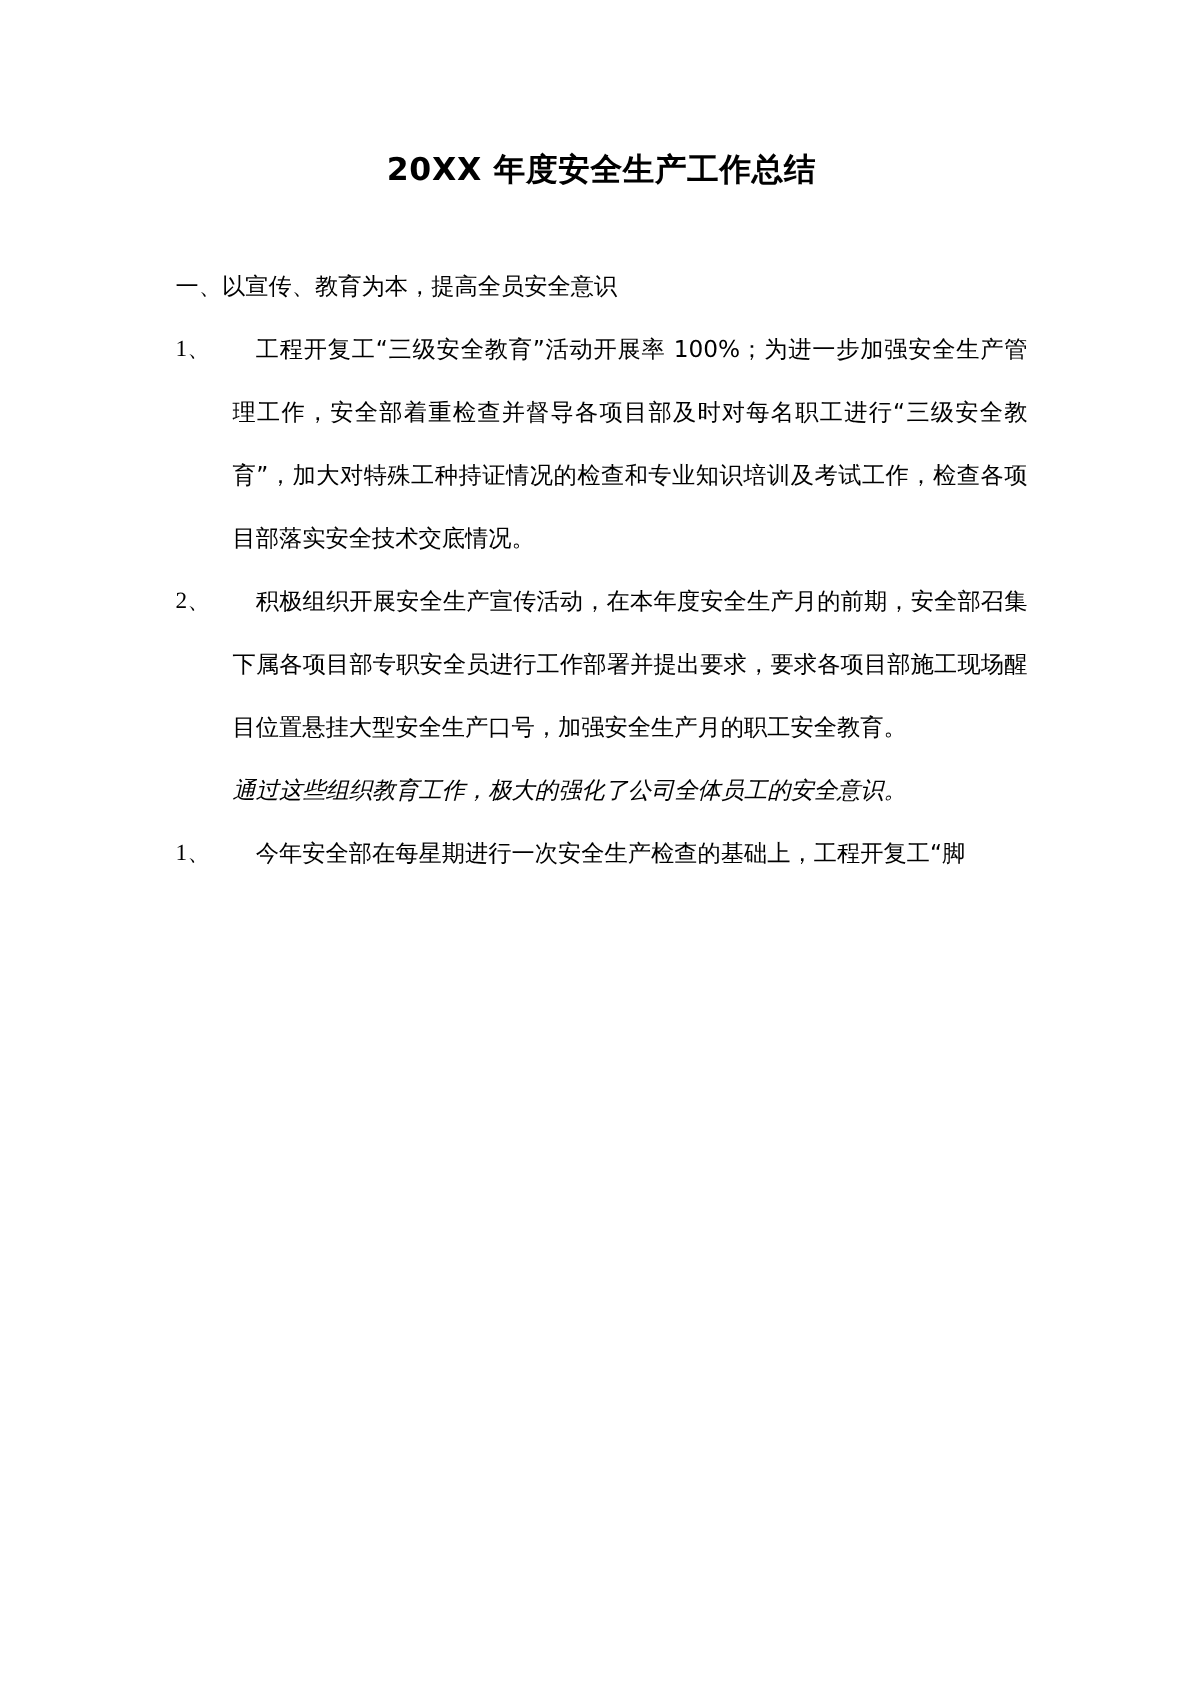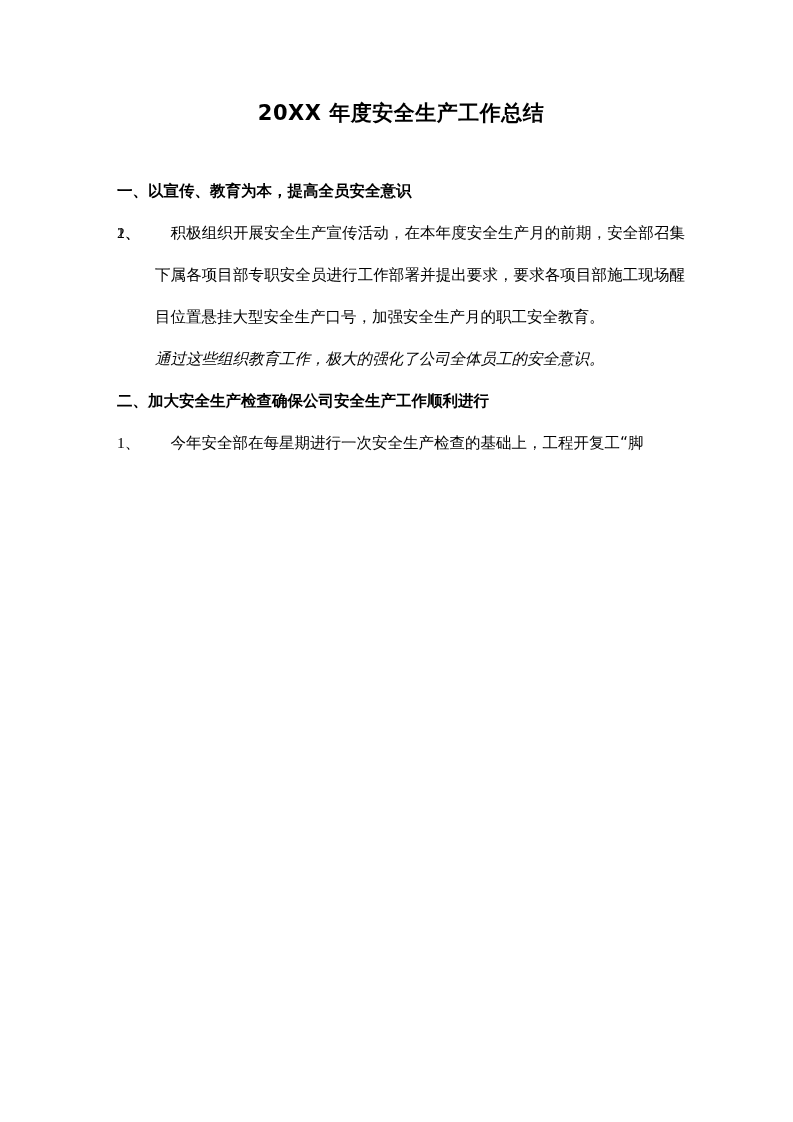--- a/index.html
+++ b/index.html
@@ -51,21 +51,21 @@
     text-justify: inter-ideograph;
     text-indent: 2em;
     color: #000;
     word-break: break-all;
   }
 
   
   h2.section-heading {
     margin: 0;
     font-size: 15.5px;
-    font-weight: bold;
+    font-weight: normal;
     line-height: 42px;
     text-indent: 0;
     text-align: left;
     color: #000;
   }
 
   
   .list-item {
     position: relative;
     margin: 0;
@@ -114,29 +114,28 @@
 
   <h1 class="doc-title">20XX 年度安全生产工作总结</h1>
 
   <div class="body-block">
 
 
 
     <h2 class="section-heading">一、以宣传、教育为本，提高全员安全意识</h2>
 
     <p class="list-item">
-      <span class="marker">1、</span>
+      <span class="marker">1、</span><span class="item-text">工程开复工“三级安全教育”活动开展率 100%；为进一步加强安全生产管理工作，安全部着重检查并督导各项目部及时对每名职工进行“三级安全教育”，加大对特殊工种持证情况的检查和专业知识培训及考试工作，检查各项目部落实安全技术交底情况。</span>
     </p>
 
     <p class="list-item">
       <span class="marker">2、</span><span class="item-text">积极组织开展安全生产宣传活动，在本年度安全生产月的前期，安全部召集下属各项目部专职安全员进行工作部署并提出要求，要求各项目部施工现场醒目位置悬挂大型安全生产口号，加强安全生产月的职工安全教育。</span>
     </p>
 
     <p class="list-cont">通过这些组织教育工作，极大的强化了公司全体员工的安全意识。</p>
 
-    <h2 class="section-heading">二、加大安全生产检查确保公司安全生产工作顺利进行</h2>
 
     <p class="list-item">
       <span class="marker">1、</span><span class="item-text">今年安全部在每星期进行一次安全生产检查的基础上，工程开复工“脚</span>
     </p>
 
   </div>
 </div>
 
 </body></html>

